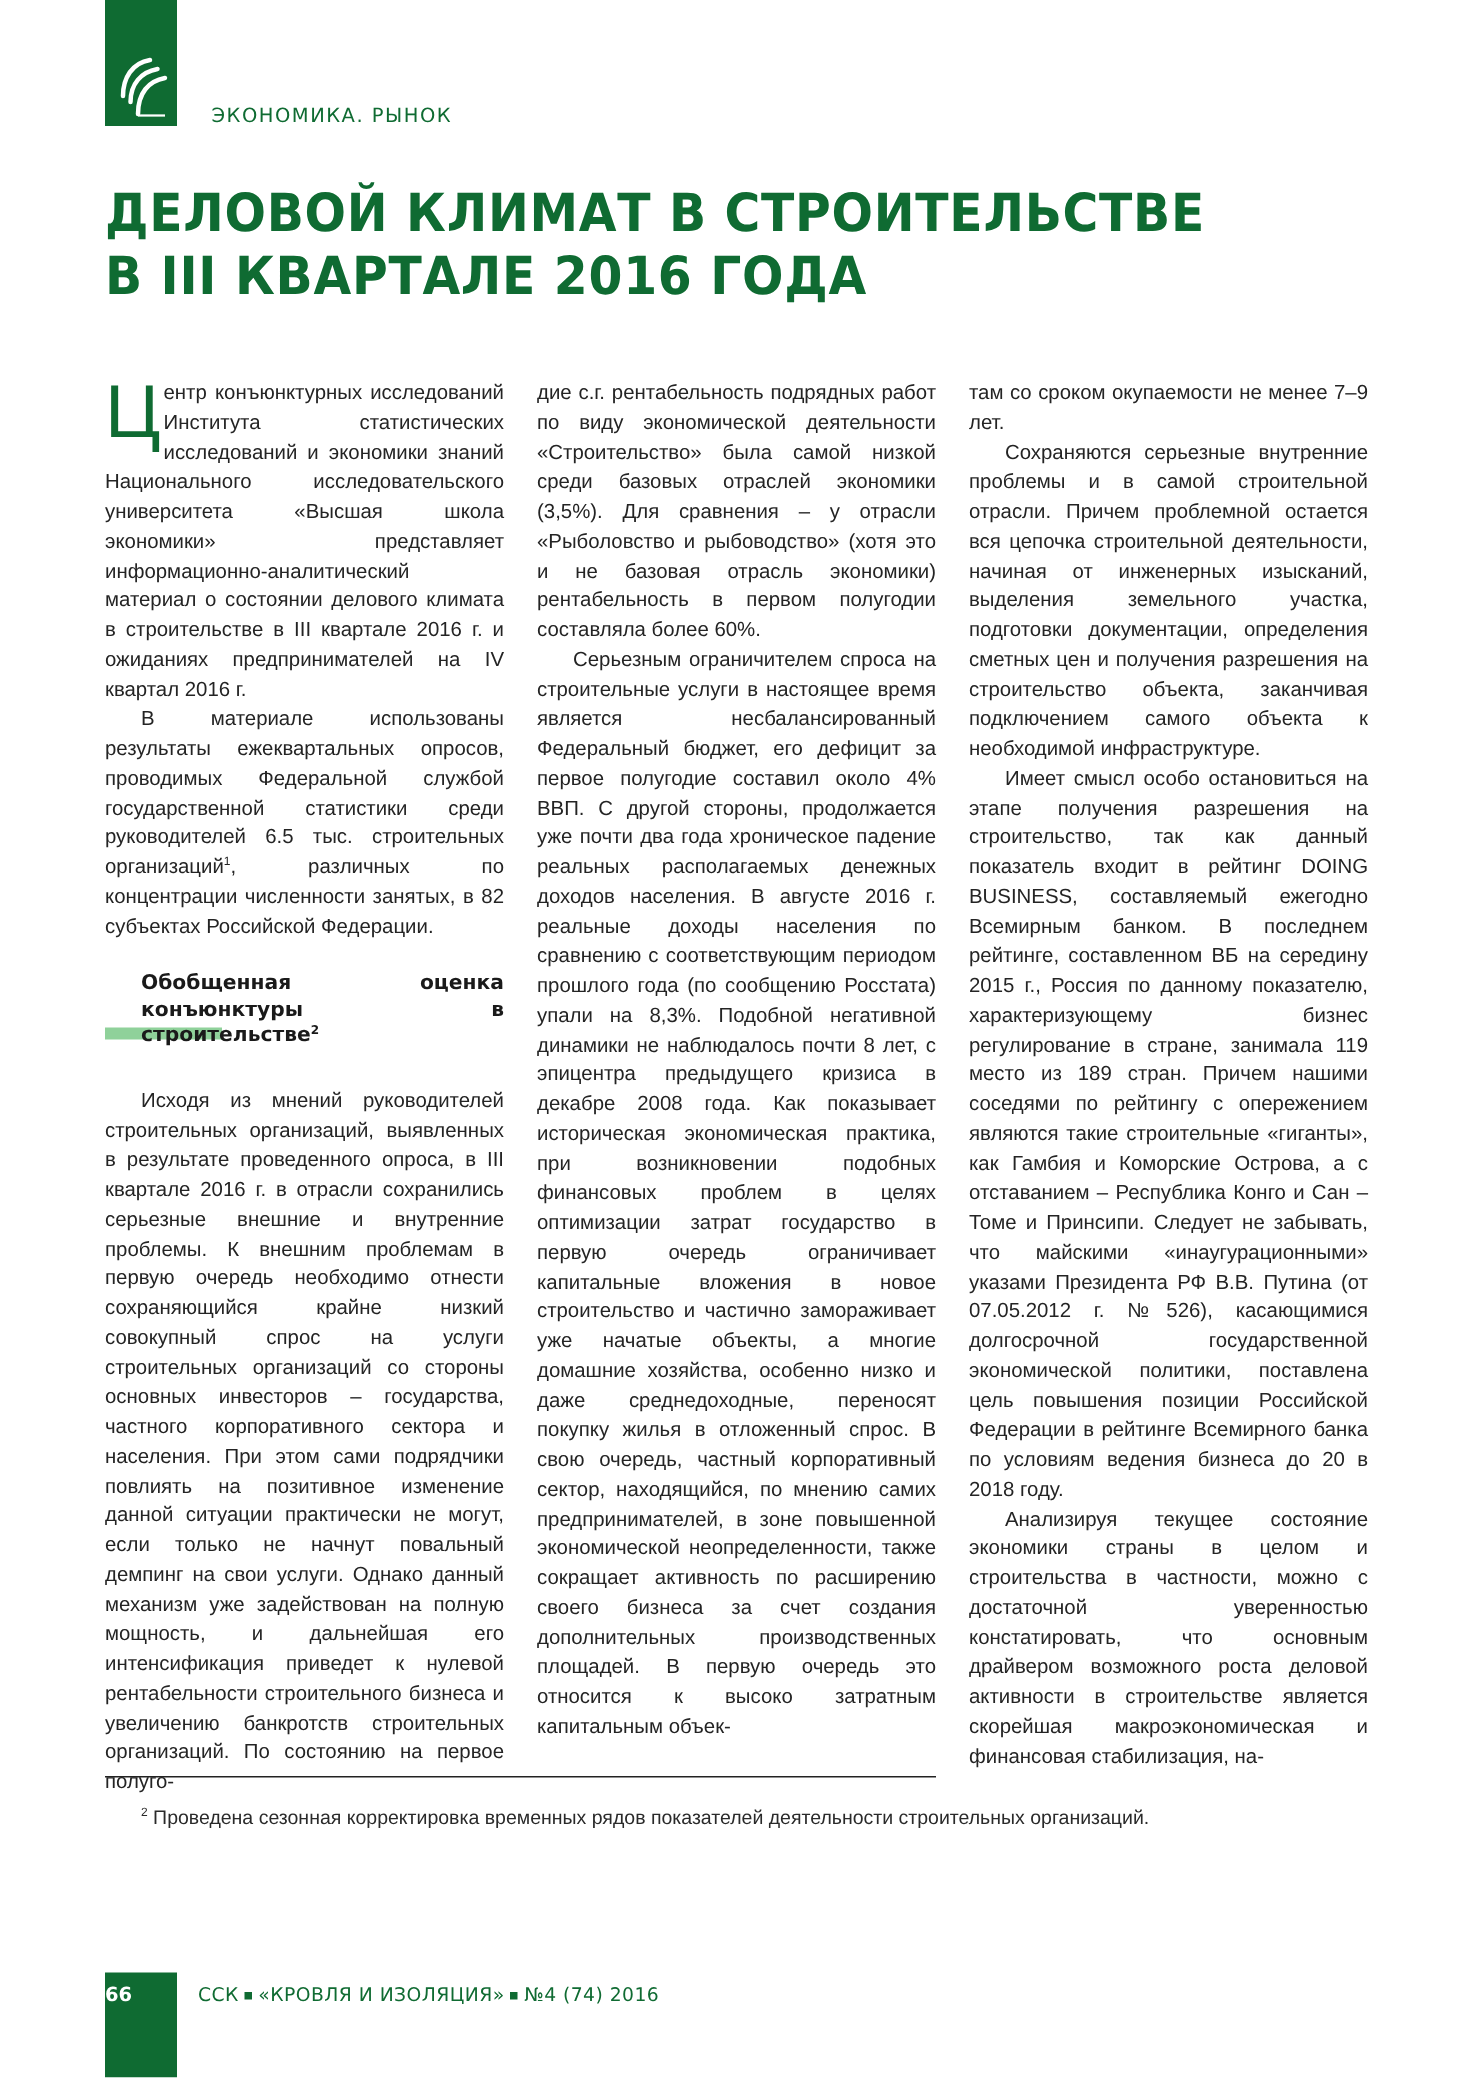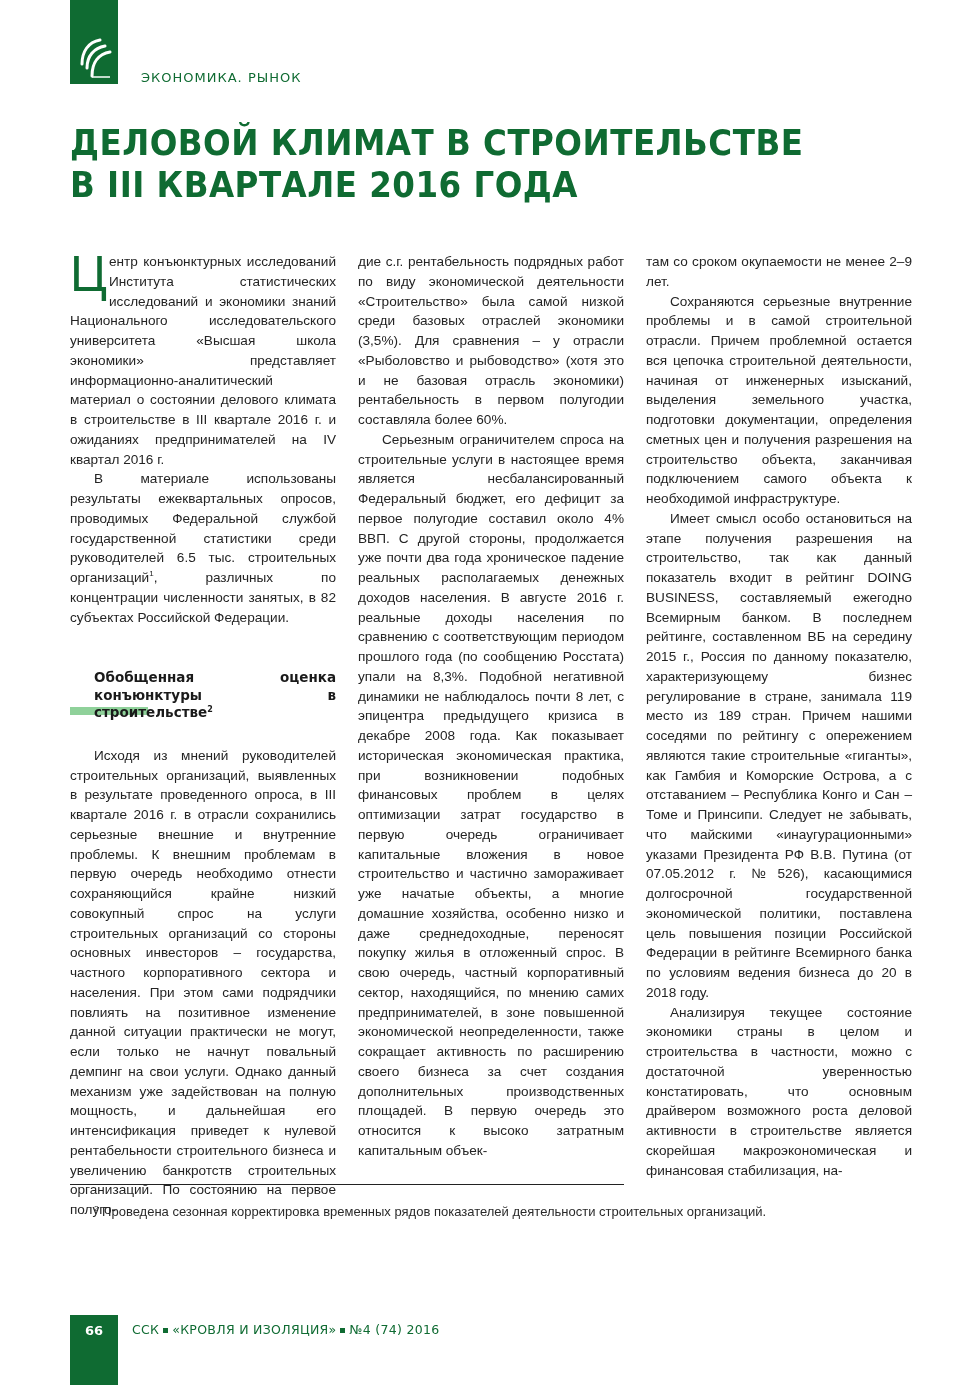--- a/index.html
+++ b/index.html
@@ -31,21 +31,21 @@
   .col p { margin: 0; }
   .col p.indent { text-indent: 24px; }
   .col1 { left: 70px; }
   .col2 { left: 358px; }
   .col3 { left: 646px; }
   .dropcap {
     float: left; font-size: 50px; line-height: 38px; color: #0f6b32;
     margin: 3px 2px 0 0; font-family: "Liberation Sans", sans-serif;
   }
   .subhead {
-    position: relative; margin: 42px 0 24px 24px;
+    position: relative; margin: 20px 0 24px 24px;
     font-family: "DejaVu Sans", sans-serif; font-weight: bold;
     font-size: 13.5px; line-height: 17.5px; color: #1a1a1a;
   }
   .subhead-bar {
     position: absolute; left: -24px; top: 38px; width: 78px; height: 8px;
     background: #8fd19a;
   }
   .subhead-text { position: relative; }
   sup { font-size: 8px; line-height: 0; }
   .fn-rule {
@@ -55,21 +55,21 @@
   .footnotes {
     position: absolute; left: 70px; top: 1202px; width: 842px;
     font-size: 13px; line-height: 20px; color: #2a2a2a;
   }
   .footnotes p { margin: 0; text-indent: 24px; }
   .page-num-block {
     position: absolute; left: 70px; top: 1315px; width: 48px; height: 70px;
     background: #0f6b32;
   }
   .page-num {
-    position: absolute; left: 0; top: 8px; width: 48px; text-align: center;
+    position: absolute; left: 0; top: 8px; width: 48px; text-align: left;
     font-family: "DejaVu Sans", sans-serif; font-weight: bold;
     font-size: 13px; color: #ffffff;
   }
   .footer-text {
     position: absolute; left: 132px; top: 1322px;
     font-family: "DejaVu Sans", sans-serif; font-size: 12.5px;
     color: #0f6b32; letter-spacing: 0.3px;
   }
   .sq { display: inline-block; width: 5px; height: 5px; background: #0f6b32; margin: 0 4px; vertical-align: middle; }
 </style>
@@ -103,21 +103,21 @@
   </div>
   <p class="indent">Исходя из мнений руководителей строительных организаций, выявленных в результате проведенного опроса, в III квартале 2016 г. в отрасли сохранились серьезные внешние и внутренние проблемы. К внешним проблемам в первую очередь необходимо отнести сохраняющийся крайне низкий совокупный спрос на услуги строительных организаций со стороны основных инвесторов – государства, частного корпоративного сектора и населения. При этом сами подрядчики повлиять на позитивное изменение данной ситуации практически не могут, если только не начнут повальный демпинг на свои услуги. Однако данный механизм уже задействован на полную мощность, и дальнейшая его интенсификация приведет к нулевой рентабельности строительного бизнеса и увеличению банкротств строительных организаций. По состоянию на первое полуго-</p>
 </div>
 
 <div class="col col2">
   <p>дие с.г. рентабельность подрядных работ по виду экономической деятельности «Строительство» была самой низкой среди базовых отраслей экономики (3,5%). Для сравнения – у отрасли «Рыболовство и рыбоводство» (хотя это и не базовая отрасль экономики) рентабельность в первом полугодии составляла более 60%.</p>
   <p class="indent">Серьезным ограничителем спроса на строительные услуги в настоящее время является несбалансированный Федеральный бюджет, его дефицит за первое полугодие составил около 4% ВВП. С другой стороны, продолжается уже почти два года хроническое падение реальных располагаемых денежных доходов населения. В августе 2016 г. реальные доходы населения по сравнению с соответствующим периодом прошлого года (по сообщению Росстата) упали на 8,3%. Подобной негативной динамики не наблюдалось почти 8 лет, с эпицентра предыдущего кризиса в декабре 2008 года. Как показывает историческая экономическая практика, при возникновении подобных финансовых проблем в целях оптимизации затрат государство в первую очередь ограничивает капитальные вложения в новое строительство и частично замораживает уже начатые объекты, а многие домашние хозяйства, особенно низко и даже среднедоходные, переносят покупку жилья в отложенный спрос. В свою очередь, частный корпоративный сектор, находящийся, по мнению самих предпринимателей, в зоне повышенной экономической неопределенности, также сокращает активность по расширению своего бизнеса за счет создания дополнительных производственных площадей. В первую очередь это относится к высоко затратным капитальным объек-</p>
 </div>
 
 <div class="col col3">
-  <p>там со сроком окупаемости не менее 2–9 лет.</p>
+  <p>там со сроком окупаемости не менее 7–9 лет.</p>
   <p class="indent">Сохраняются серьезные внутренние проблемы и в самой строительной отрасли. Причем проблемной остается вся цепочка строительной деятельности, начиная от инженерных изысканий, выделения земельного участка, подготовки документации, определения сметных цен и получения разрешения на строительство объекта, заканчивая подключением самого объекта к необходимой инфраструктуре.</p>
   <p class="indent">Имеет смысл особо остановиться на этапе получения разрешения на строительство, так как данный показатель входит в рейтинг DOING BUSINESS, составляемый ежегодно Всемирным банком. В последнем рейтинге, составленном ВБ на середину 2015 г., Россия по данному показателю, характеризующему бизнес регулирование в стране, занимала 119 место из 189 стран. Причем нашими соседями по рейтингу с опережением являются такие строительные «гиганты», как Гамбия и Коморские Острова, а с отставанием – Республика Конго и Сан – Томе и Принсипи. Следует не забывать, что майскими «инаугурационными» указами Президента РФ В.В. Путина (от 07.05.2012 г. №526), касающимися долгосрочной государственной экономической политики, поставлена цель повышения позиции Российской Федерации в рейтинге Всемирного банка по условиям ведения бизнеса до 20 в 2018 году.</p>
   <p class="indent">Анализируя текущее состояние экономики страны в целом и строительства в частности, можно с достаточной уверенностью констатировать, что основным драйвером возможного роста деловой активности в строительстве является скорейшая макроэкономическая и финансовая стабилизация, на-</p>
 </div>
 
 <div class="fn-rule"></div>
 <div class="footnotes">
   <p><sup>2</sup> <span>Проведена сезонная корректировка временных рядов показателей деятельности строительных организаций.</span></p>
 </div>
 

